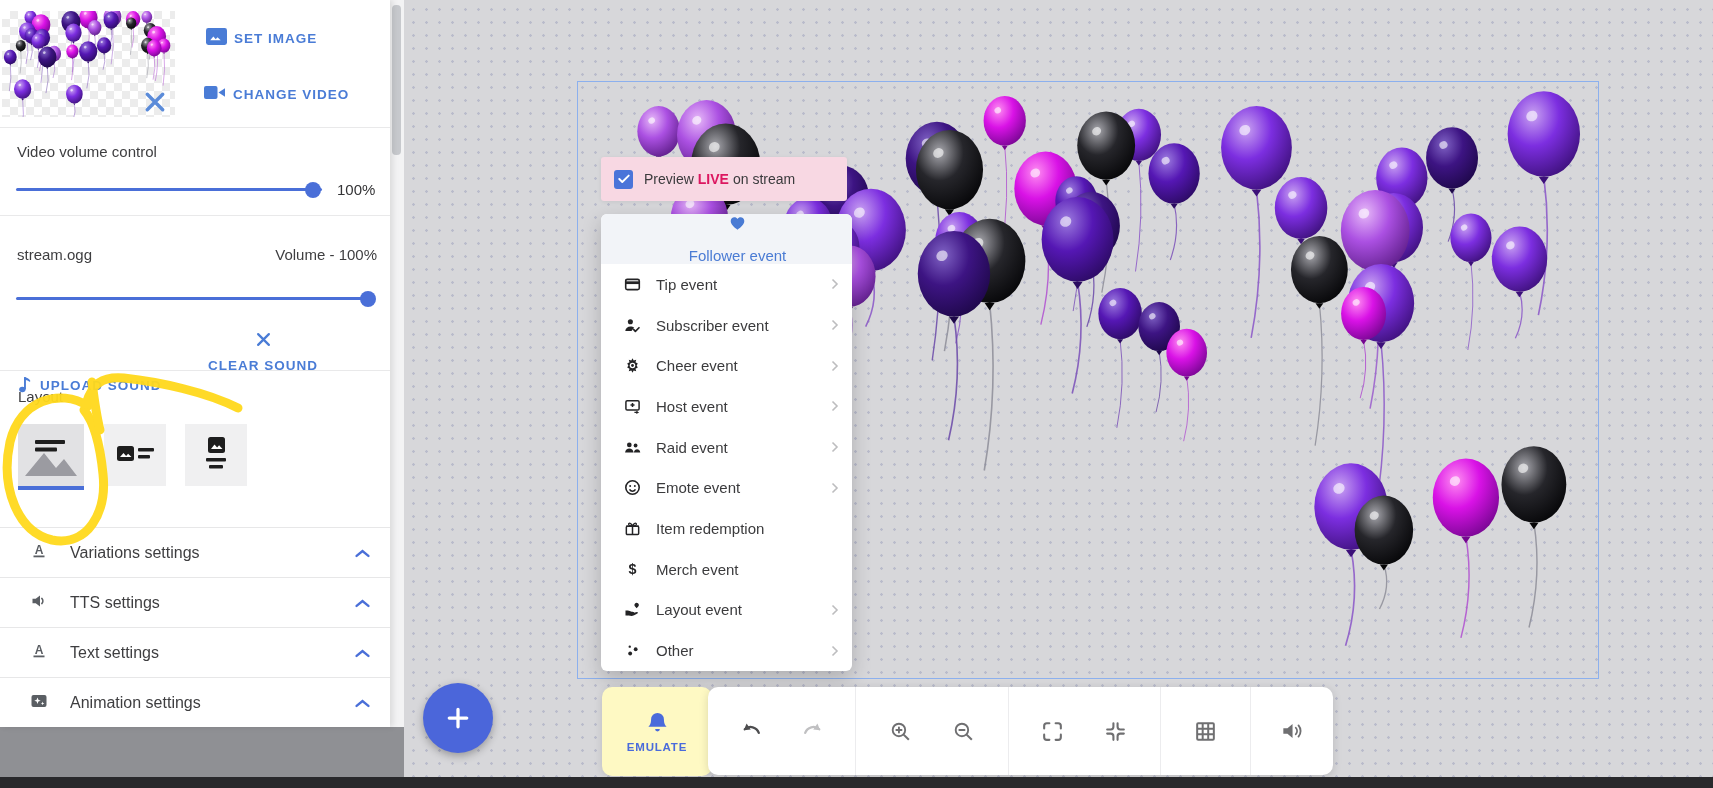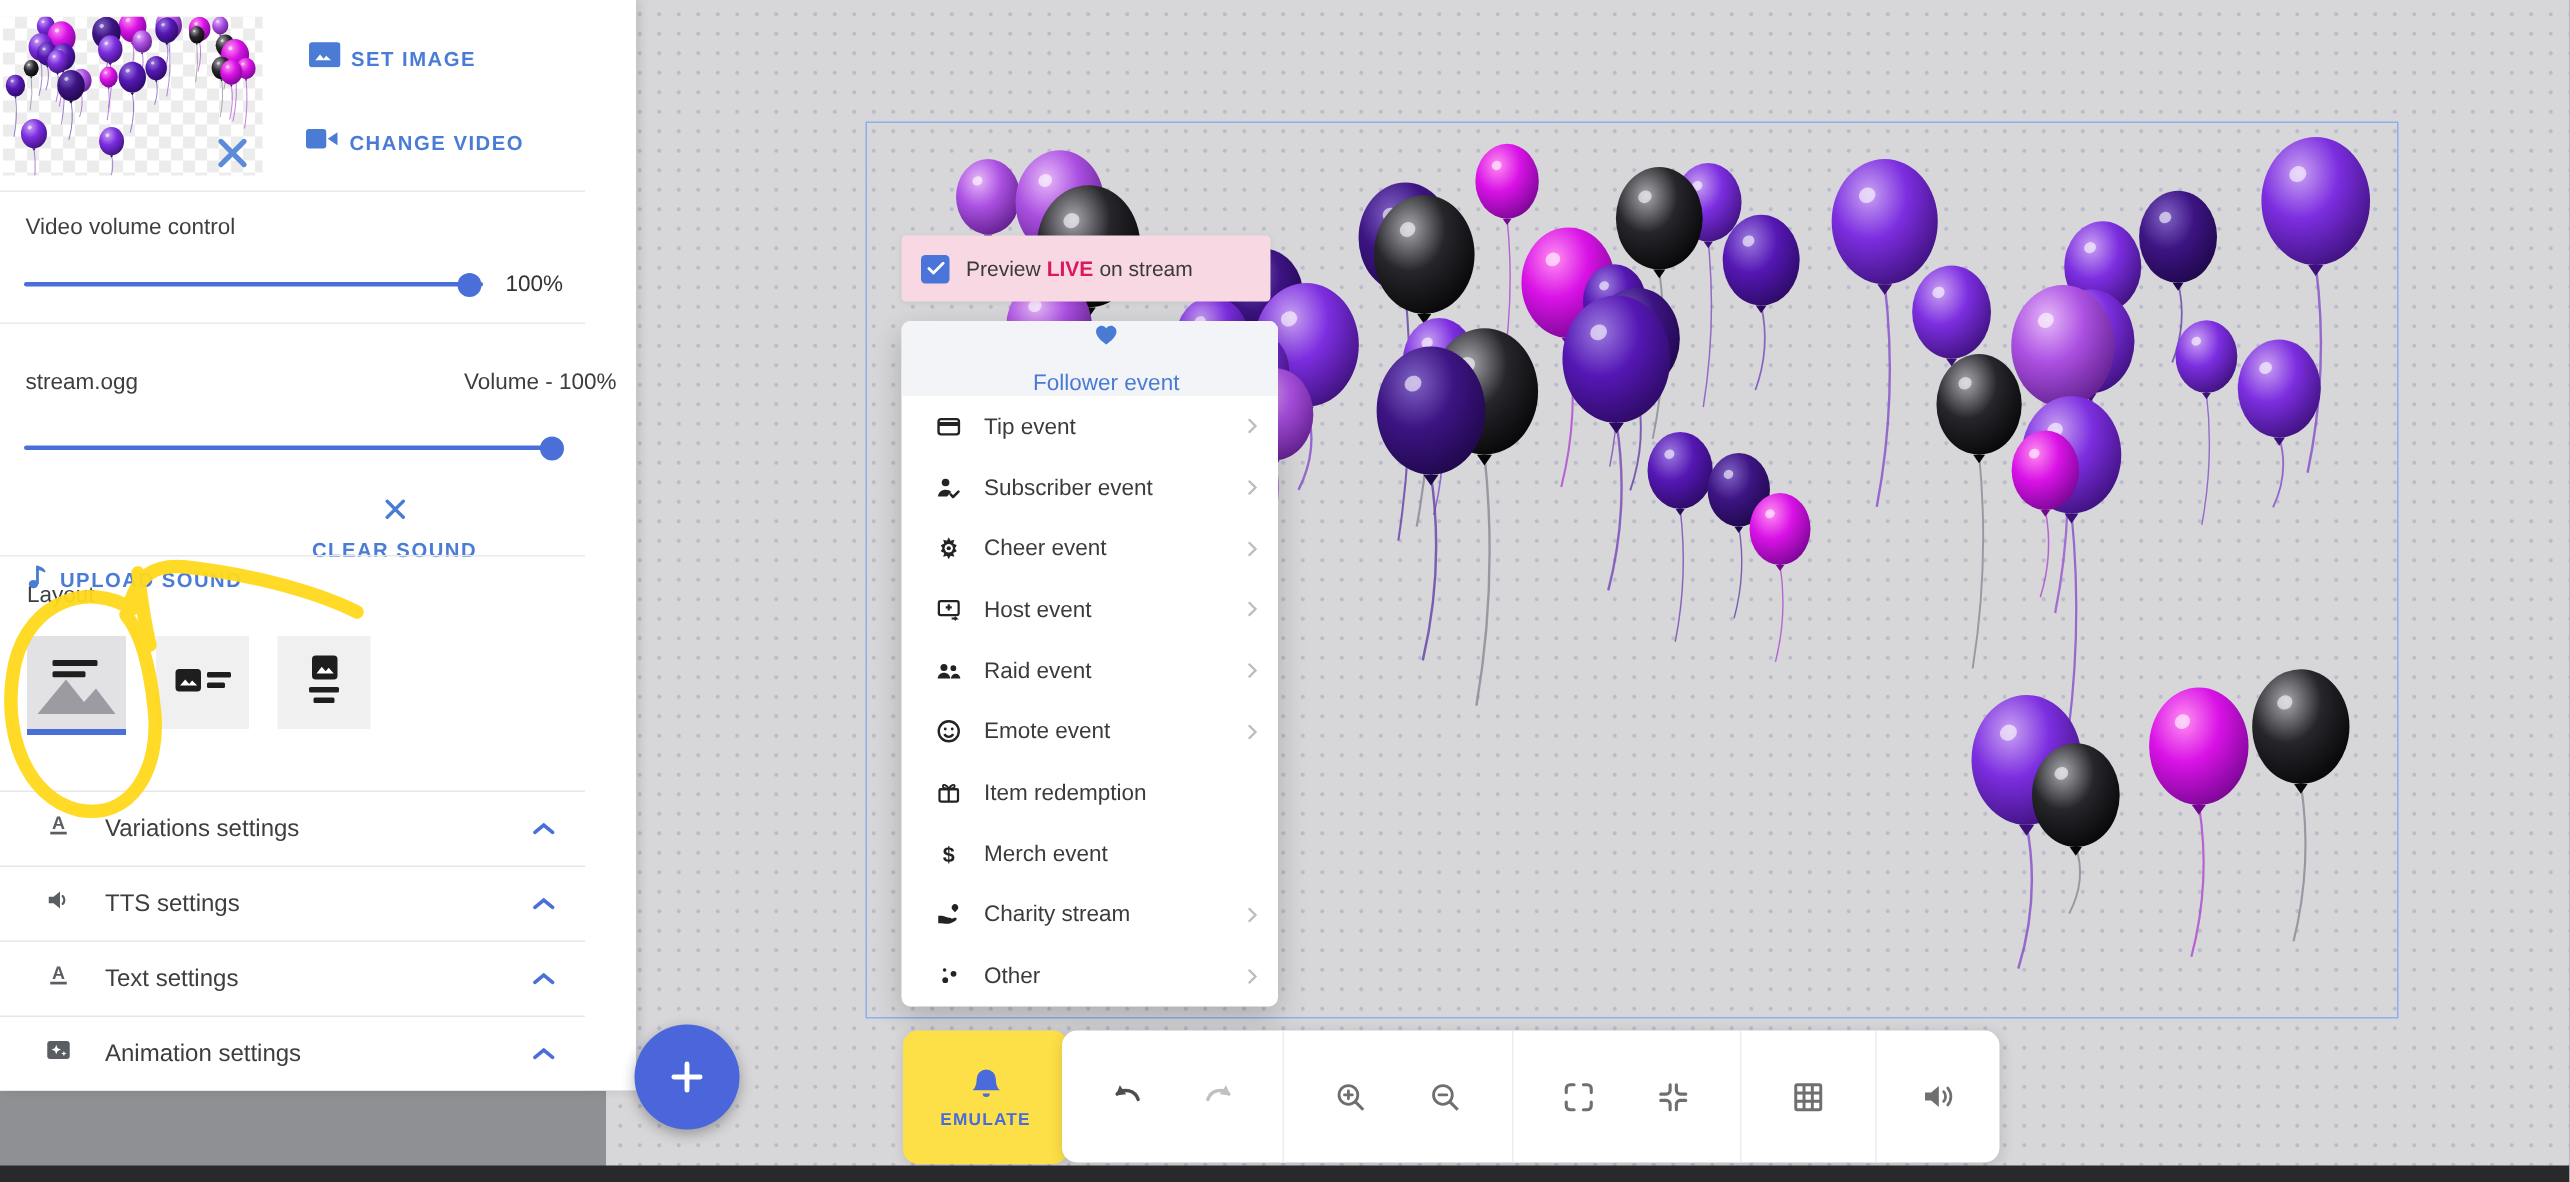--- a/index.html
+++ b/index.html
@@ -9,21 +9,21 @@
   
   .canvas{position:absolute;left:404px;top:0;width:1309px;height:778px;
     background-color:#d7d7da;
     background-image:radial-gradient(circle,#b9bbcb 1.1px,transparent 1.5px);
     background-size:13px 13px;background-position:3px 3px;}
   .widget{position:absolute;left:173px;top:81px;width:1020px;height:596px;
     border:1px solid #8cb0ee;overflow:hidden;}
   .widget svg{position:absolute;left:0;top:0;width:100%;height:100%;}
 
   
-  .sidebar{position:absolute;left:0;top:0;width:424px;height:727px;background:#fff;
+  .sidebar{position:absolute;left:0;top:0;width:390px;height:727px;background:#fff;
     box-shadow:3px 0 6px rgba(0,0,0,.10);z-index:30;}
   .v-scroll{position:absolute;left:390px;top:0;width:14px;height:727px;background:#f3f3f4;z-index:29;}
   .v-scroll .thumb{position:absolute;left:2px;top:5px;width:9px;height:150px;background:#c7c9cd;border-radius:4px;}
   .side-gray{position:absolute;left:0;top:727px;width:404px;height:51px;background:#8f9094;z-index:28;}
   .bottom-strip{position:absolute;left:0;top:777px;width:1713px;height:11px;background:#29292c;z-index:45;}
 
   .thumb-box{position:absolute;left:2px;top:11px;width:173px;height:106px;overflow:hidden;
     background:repeating-conic-gradient(#ececec 0% 25%, #ffffff 0% 50%) 0 0/16px 16px;}
   .thumb-box svg.scene{position:absolute;left:0;top:0;width:100%;height:100%;}
   .thumb-close{position:absolute;right:8px;bottom:3px;width:24px;height:24px;cursor:pointer;}
@@ -65,21 +65,21 @@
   .menu-row .m-icon{width:18px;height:18px;display:flex;align-items:center;justify-content:center;flex:0 0 auto;}
   .menu-row .m-label{font-size:15px;color:#3b3b3d;}
   .menu-row .m-chev{margin-left:auto;padding-right:13px;display:flex;}
   .menu-row.sel{background:#f2f4f8;flex-direction:column;}
   .menu-row.sel .m-label{color:#4a7bd4;}
 
   
   .fab{position:absolute;left:423px;top:683px;width:70px;height:70px;border-radius:50%;
     background:#4b66da;display:flex;align-items:center;justify-content:center;z-index:32;
     box-shadow:0 3px 9px rgba(0,0,0,.30);cursor:pointer;}
-  .emulate{position:absolute;left:602px;top:687px;width:110px;height:89px;background:#fde047;
+  .emulate{position:absolute;left:602px;top:687px;width:110px;height:89px;background:#fef9c3;
     border-radius:10px;display:flex;flex-direction:column;align-items:center;justify-content:center;
     gap:4px;z-index:31;cursor:pointer;box-shadow:0 2px 8px rgba(0,0,0,.12);}
   .emulate .e-label{font-size:11.5px;font-weight:700;letter-spacing:.8px;color:#4a6bdb;}
   .toolbar{position:absolute;left:708px;top:687px;width:625px;height:88px;background:#fff;
     border-radius:10px;box-shadow:0 2px 10px rgba(0,0,0,.14);z-index:32;display:flex;}
   .tb-group{display:flex;align-items:center;justify-content:space-evenly;border-right:1px solid #ececee;}
   .tb-group:last-child{border-right:none;}
   .tb-btn{width:38px;height:38px;display:flex;align-items:center;justify-content:center;cursor:pointer;}
 </style>
 </head>
@@ -757,21 +757,21 @@
       <span class="m-label">Merch event</span>
     </div>
 
     <div class="menu-row">
       <span class="m-icon">
         <svg viewBox="0 0 16 16" width="17" height="17" fill="#232325">
             <path d="M10.4 2.3c.8-.9 2.2-.9 3 0 .8.8.8 2.1 0 2.9l-1.5 1.6-1.5-1.6c-.8-.8-.8-2.1 0-2.9z"></path>
             <path d="M1.4 13.6V9h2.3c.9 0 2.8.9 3.6 1.1.8.2 2.5 0 2.5.9 0 .8-2.2.6-2.5.6 1.2 0 4.4-1.7 5.3-1.3.8.4.3 1.3-.4 1.7-1.6 1-3.8 2-5.2 2-1.3 0-3.4-.4-5.6-.4z"></path>
           </svg>
         </span>
-      <span class="m-label">Charity stream</span>
+      <span class="m-label">Layout event</span>
       <span class="m-chev">
         <svg viewBox="0 0 8 12" width="8" height="12" fill="none" stroke="#bdbdbf" stroke-width="1.6">
             <path d="M1.5 1.5L6 6l-4.5 4.5"></path>
           </svg>
         </span>
     </div>
 
     <div class="menu-row">
       <span class="m-icon">
         <svg viewBox="0 0 16 16" width="17" height="17" fill="#232325">

